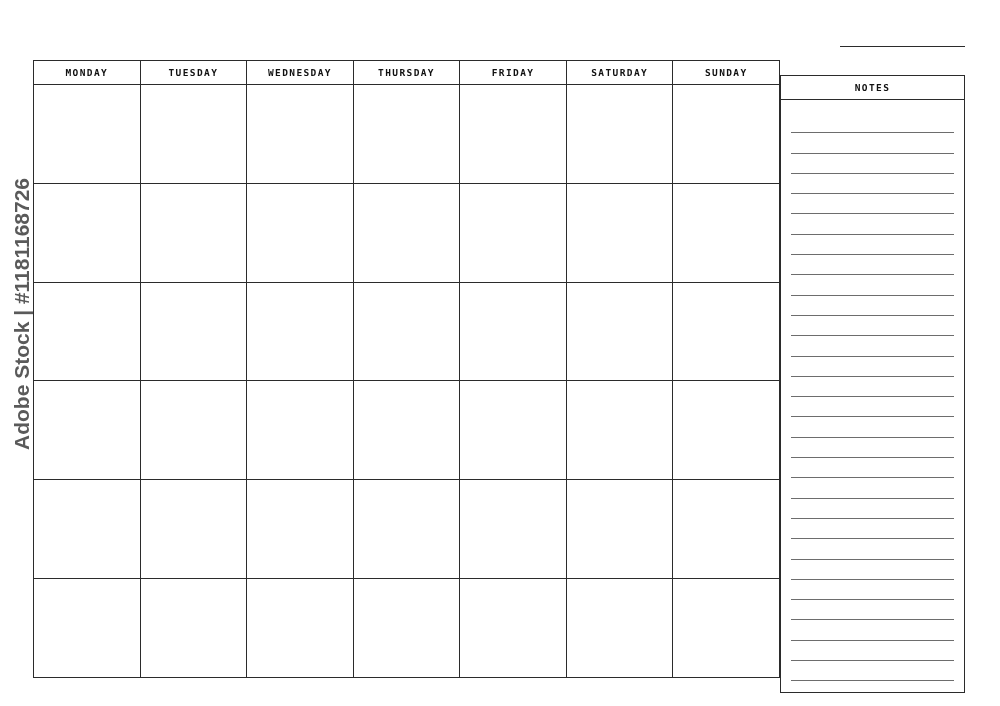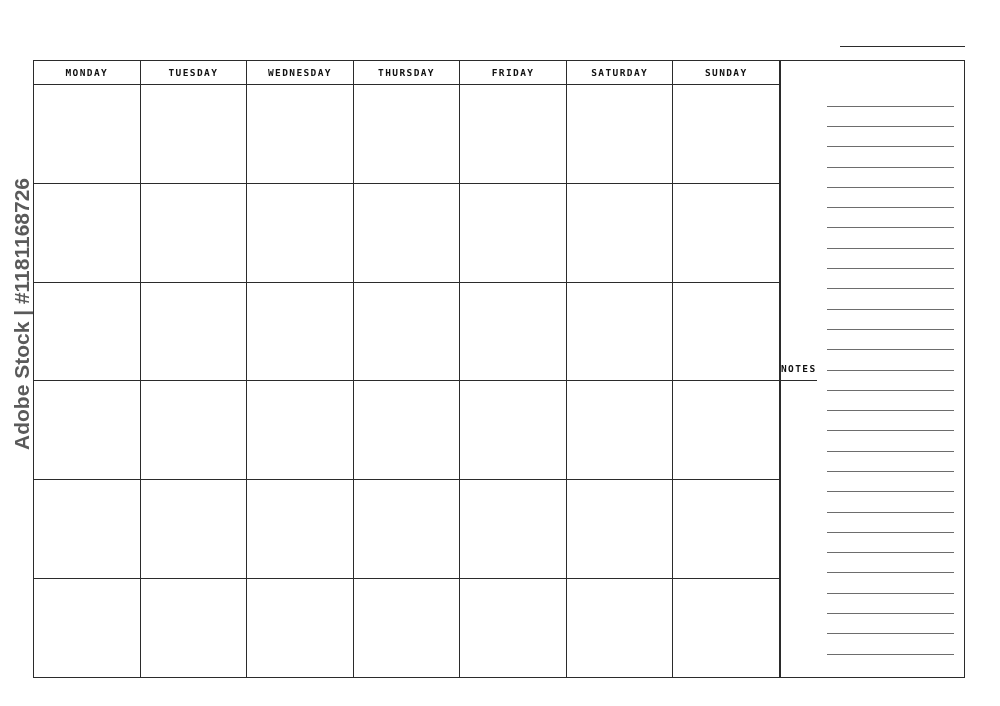--- a/index.html
+++ b/index.html
@@ -112,29 +112,28 @@
     border-right: 1px solid #2b2b2b;
     border-bottom: 1px solid #2b2b2b;
     box-sizing: border-box;
     background: #ffffff;
   }
 
   
   .notes {
     position: absolute;
     left: 747px;
-    top: 0;
+    top: 15px;
     width: 185px;
     height: 618px;
     border: 1px solid #2b2b2b;
     box-sizing: border-box;
     display: flex;
-    flex-direction: row;
+    flex-direction: column;
     background: #ffffff;
-    align-items: center;
   }
   .notes-head {
     height: 24px;
     border-bottom: 1px solid #2b2b2b;
     box-sizing: border-box;
     display: flex;
     align-items: center;
     justify-content: center;
     font-family: "DejaVu Sans Mono", monospace;
     font-size: 9.5px;

